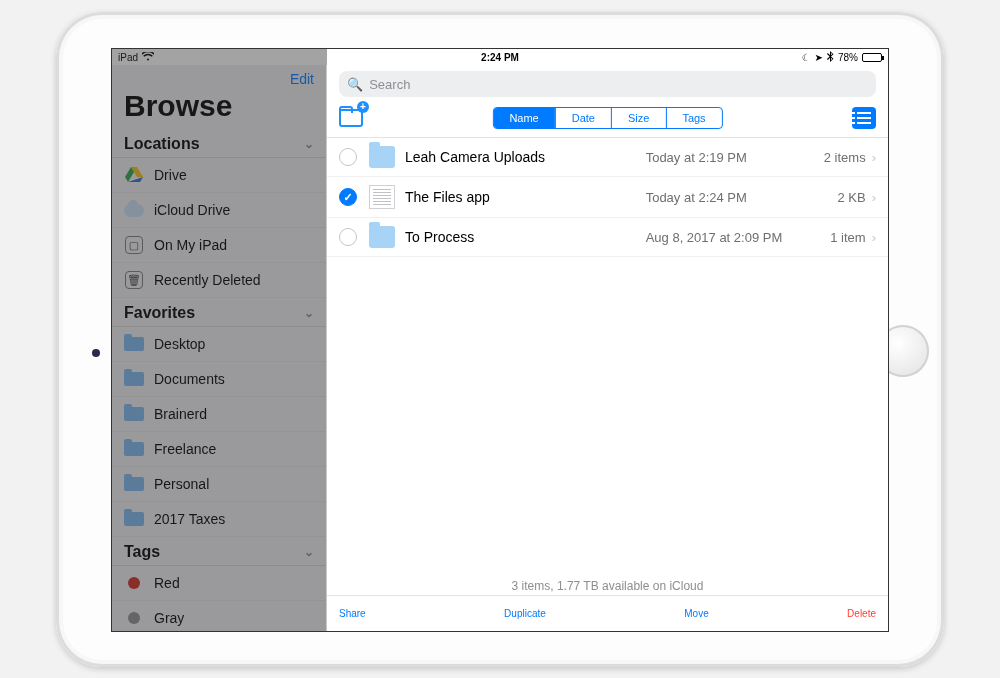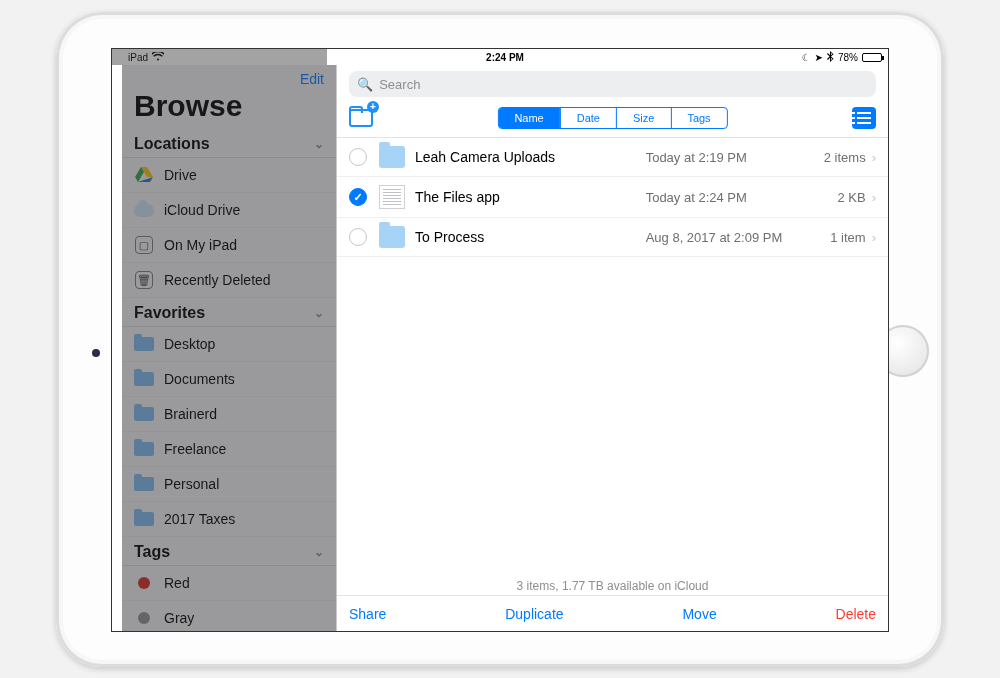--- a/index.html
+++ b/index.html
@@ -15,21 +15,21 @@
     position: absolute; top: 337px; left: 36px; width: 8px; height: 8px;
     background: #2a2a4a; border-radius: 50%;
   }
   .home-button {
     position: absolute; top: 313px; right: 15px; width: 52px; height: 52px;
     border-radius: 50%; background: radial-gradient(circle at 40% 35%, #ffffff, #e0e0e0);
     box-shadow: inset 0 0 0 2px #d2d2d2;
   }
   .screen {
     position: absolute; top: 36px; left: 55px; width: 778px; height: 584px;
-    background: #fff; border: 1px solid #333; overflow: hidden; padding-left: 10px;
+    background: #fff; border: 1px solid #333; overflow: hidden;
   }
 
   
   .statusbar {
     height: 16px; font-size: 10px; color: #000; display: flex; align-items:center;
     padding: 0 6px; background: transparent; position: relative;
   }
   .statusbar .sb-left, .statusbar .sb-center, .statusbar .sb-right {
     display:flex; align-items:center; gap:4px;
   }
@@ -172,21 +172,21 @@
   .row .chev { color:#c7c7cc; margin-left:6px; font-size:13px; }
 
   
   .footer-status {
     text-align:center; color:#8e8e93; font-size:12px; padding:2px 0;
   }
 
   
   .actionbar {
     height:36px; border-top:1px solid #e3e3e6; display:flex; align-items:center;
-    padding:0 12px; font-size:14px; color:#007aff;
+    padding:0 12px; font-size:10px; color:#007aff;
   }
   .actionbar .spacer { flex:1; }
   .actionbar .danger { color:#ff3b30; }
 
   .fade-overlay-statusbar-left {
     position:absolute; top:0; left:0; width:215px; height:16px;
     background: rgba(50,50,50,0.45); pointer-events:none;
   }
 </style>
 </head>

